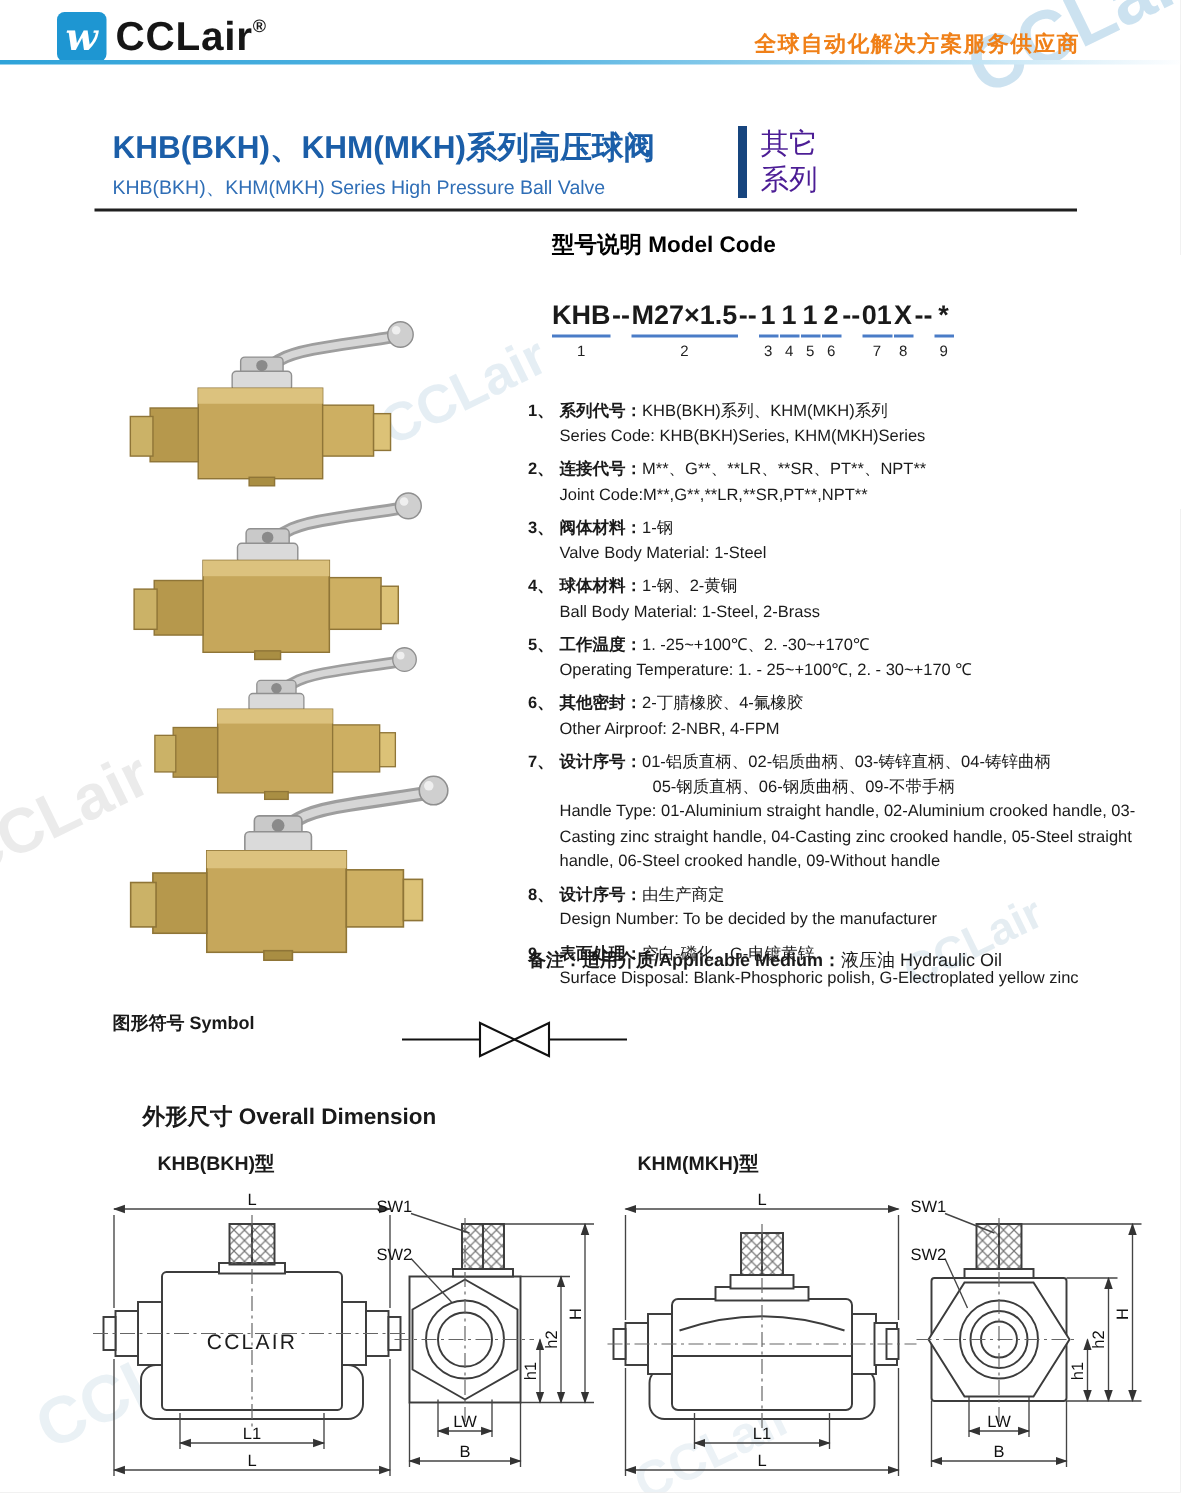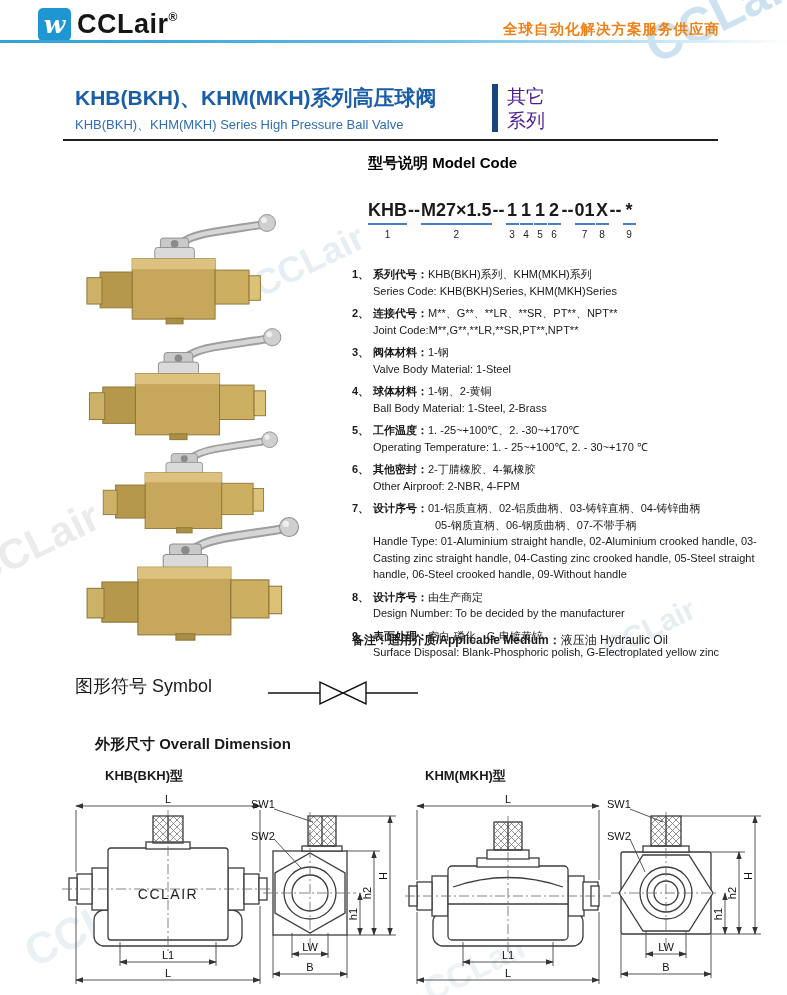--- a/index.html
+++ b/index.html
@@ -49,21 +49,21 @@
   .spec-list{left:352px;top:266px;width:414px;font-size:11px;line-height:16.5px;}
   .spec-item{display:flex;margin-bottom:6px;}
   .si-num{width:21px;flex:none;font-weight:bold;}
   .si-body{flex:1;}
   .si-label{font-weight:bold;}
   .si-zh2{display:none;padding-left:62px;}
   .note{left:352px;top:632px;font-size:12px;}
   .note b{font-weight:bold;}
 
   
-  .symbol-heading{left:75px;top:674px;font-size:18px;font-weight:normal;}
+  .symbol-heading{left:75px;top:674px;font-size:12px;font-weight:bold;}
   .dim-heading{left:95px;top:735px;font-size:15px;font-weight:bold;text-align:right;}
   .type-label{font-size:13px;font-weight:bold;}
   .khb-label{left:105px;top:767px;}
   .khm-label{left:425px;top:767px;text-align:center;}
 
   svg{display:block;}
   svg text{font-family:"Liberation Sans",sans-serif;}
 </style>
 </head>
 <body>
@@ -232,21 +232,21 @@
         <div class="si-zh"><b class="si-label">其他密封：</b><span class="si-rest">2-丁腈橡胶、4-氟橡胶</span></div>
 
         <div class="si-en">Other Airproof: 2-NBR, 4-FPM</div>
       </div>
     </div>
 
     <div class="spec-item">
       <span class="si-num">7、</span>
       <div class="si-body">
         <div class="si-zh"><b class="si-label">设计序号：</b><span class="si-rest">01-铝质直柄、02-铝质曲柄、03-铸锌直柄、04-铸锌曲柄</span></div>
-        <div class="si-zh2" style="display: block;">05-钢质直柄、06-钢质曲柄、07-不带手柄</div>
+        <div class="si-zh2" style="display: block;">05-钢质直柄、06-钢质曲柄、09-不带手柄</div>
         <div class="si-en">Handle Type: 01-Aluminium straight handle, 02-Aluminium crooked handle, 03-Casting zinc straight handle, 04-Casting zinc crooked handle, 05-Steel straight handle,  06-Steel crooked handle, 09-Without handle</div>
       </div>
     </div>
 
     <div class="spec-item">
       <span class="si-num">8、</span>
       <div class="si-body">
         <div class="si-zh"><b class="si-label">设计序号：</b><span class="si-rest">由生产商定</span></div>
 
         <div class="si-en">Design Number: To be decided by the manufacturer</div>

